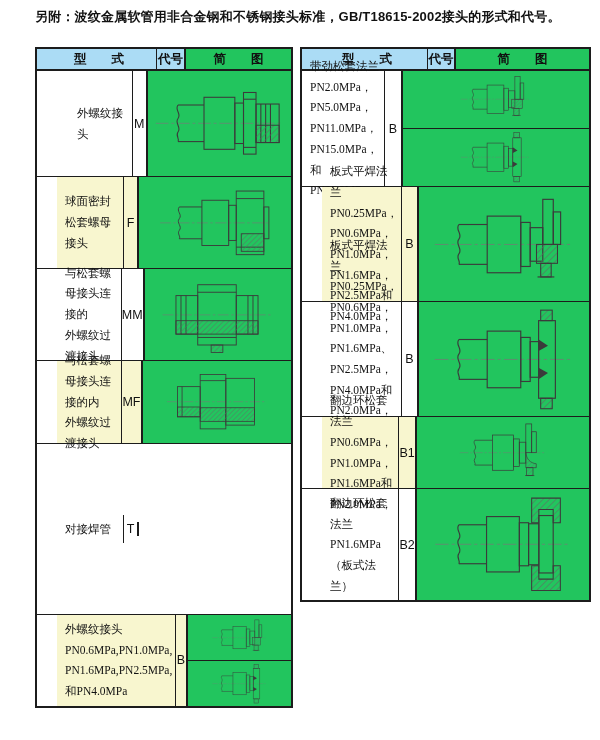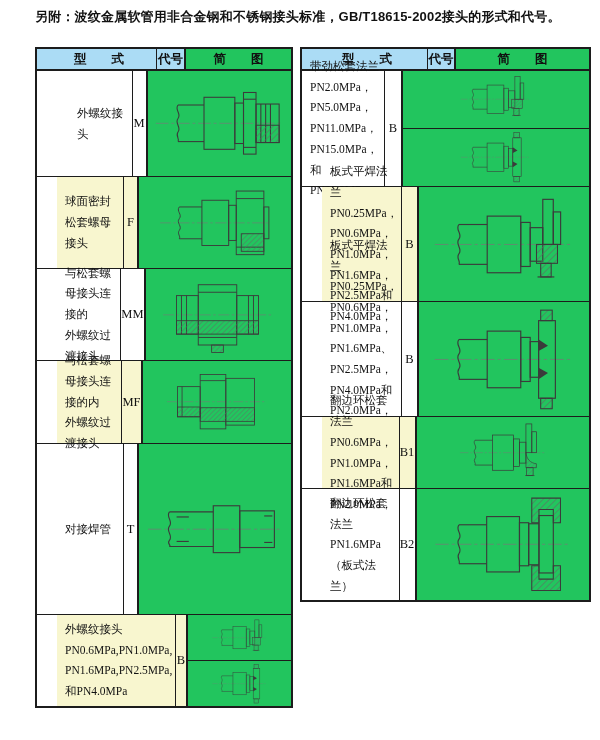--- a/index.html
+++ b/index.html
@@ -27,41 +27,41 @@
   .thead { display: flex; height: 22px; background: var(--header-bg); border-bottom: 2px solid var(--border); }
   .thead .hc { display: flex; align-items: center; justify-content: center;
                font-weight: bold; font-size: 12.5px; }
   .trow { display: flex; }
   .trow + .trow { border-top: 1px solid var(--border); padding-left: 20px; }
 
   .c-type { display: flex; align-items: center; padding: 4px 3px 4px 8px;
             font-size: 11.5px; line-height: 1.8; white-space: pre-line;
             font-family: "Liberation Serif", "DejaVu Serif", serif; }
   .c-code { display: flex; align-items: center; justify-content: center;
-            font-size: 12.5px; font-family: Liberation Serif, serif; }
+            font-size: 12.5px; font-family: Liberation Sans, sans-serif; }
   .c-diag { flex: 1 1 auto; display: flex; flex-direction: column; background: #22c55e; }
 
   #table-0 .c-type { width: 120px; border-right: 1px solid var(--border); }
   #table-0 .c-code { width: 29px;  border-right: 2px solid var(--border); }
   #table-1 .c-type { width: 126px; border-right: 1px solid var(--border); }
   #table-1 .c-code { width: 28px;  border-right: 2px solid var(--border); }
 
   .hl .c-type, .hl .c-code { background: var(--hl-bg); }
 
   .diag-box { flex: 1 1 0; display: flex; align-items: center; justify-content: center; overflow: hidden; }
   .diag-box + .diag-box { border-top: 1px solid var(--border); }
   .diag-box svg { width: 94%; height: 92%; }
 
   
   #table-0 .trow:nth-of-type(1) { height: 73px; }
   #table-0 .trow:nth-of-type(2) { height: 105px; padding-left: 32px; }
   #table-0 .trow:nth-of-type(3) { height: 92px; }
   #table-0 .trow:nth-of-type(4) { height: 92px; }
   #table-0 .trow:nth-of-type(5) { height: 83px; }
-  #table-0 .trow:nth-of-type(6) { height: 171px; }
+  #table-0 .trow:nth-of-type(6) { height: 171px; align-items: center; }
   
   #table-1 .trow:nth-of-type(1) { height: 200px; }
   #table-1 .trow:nth-of-type(2) { height: 115px; }
   #table-1 .trow:nth-of-type(3) { height: 115px; }
   #table-1 .trow:nth-of-type(4) { height: 115px; }
   #table-1 .trow:nth-of-type(5) { height: 72px; }
 </style>
 </head>
 <body>
 

